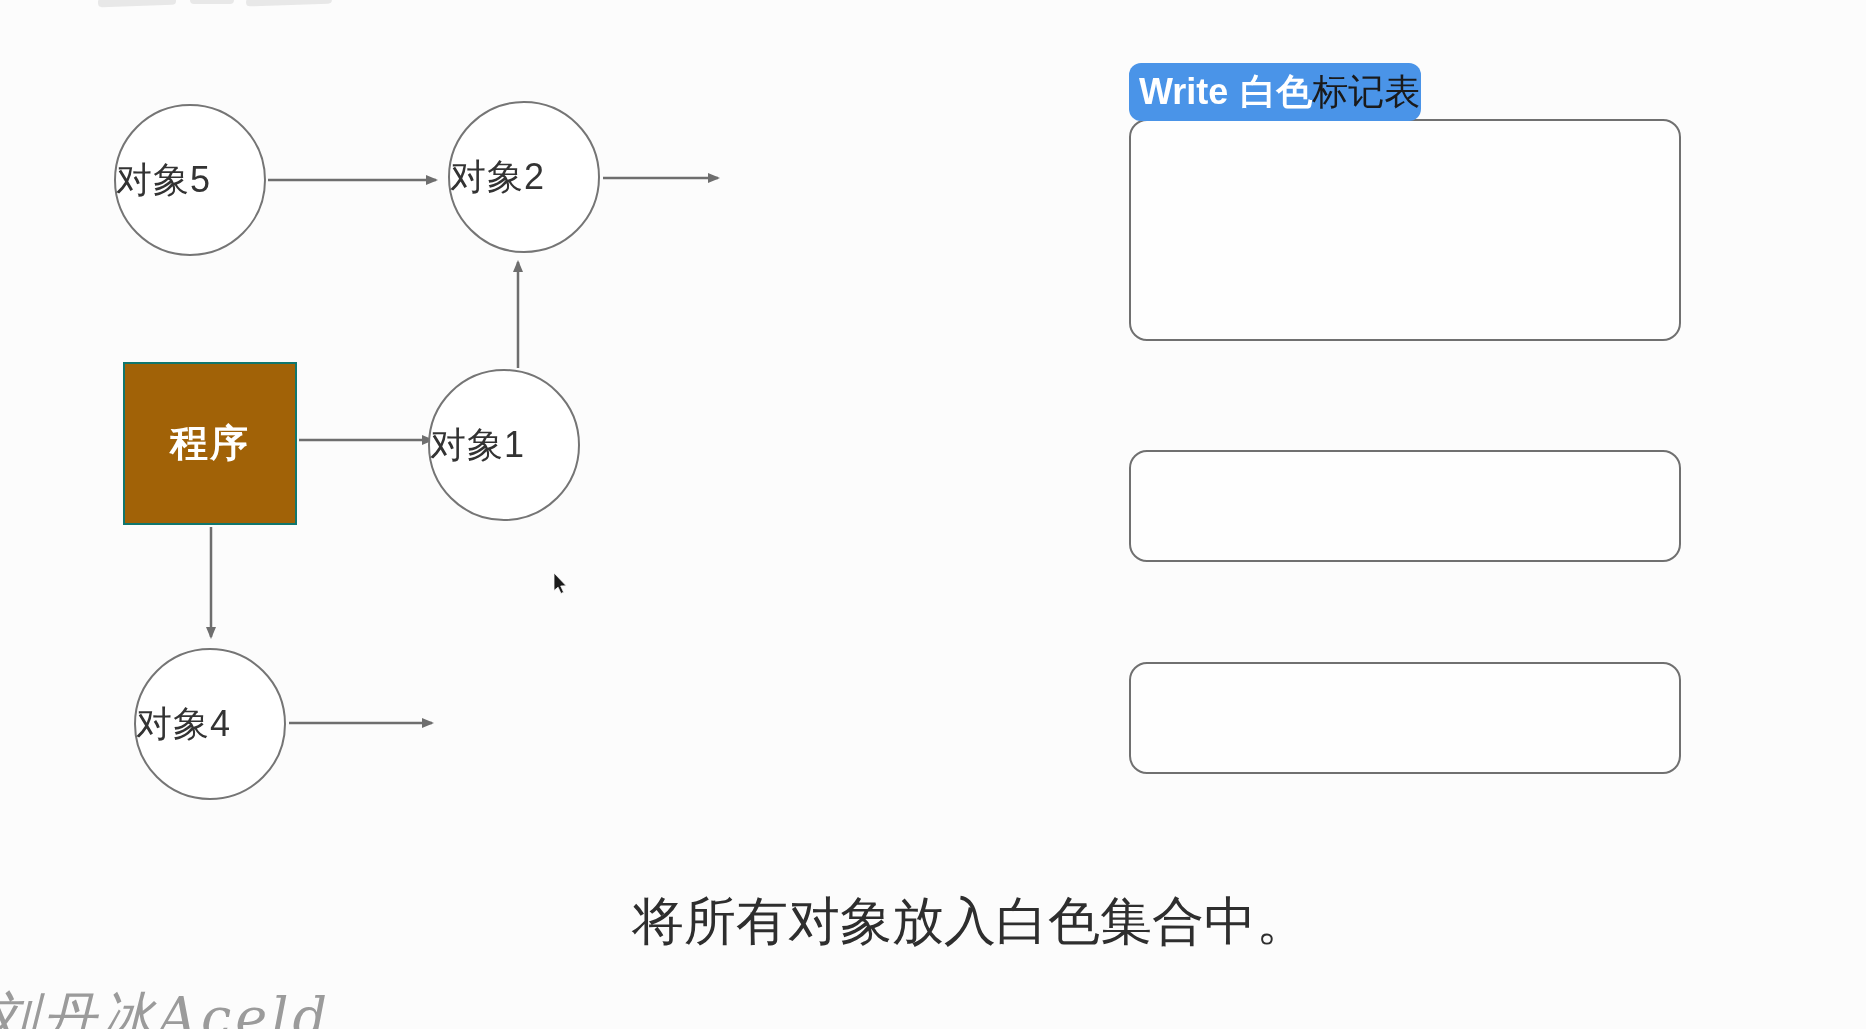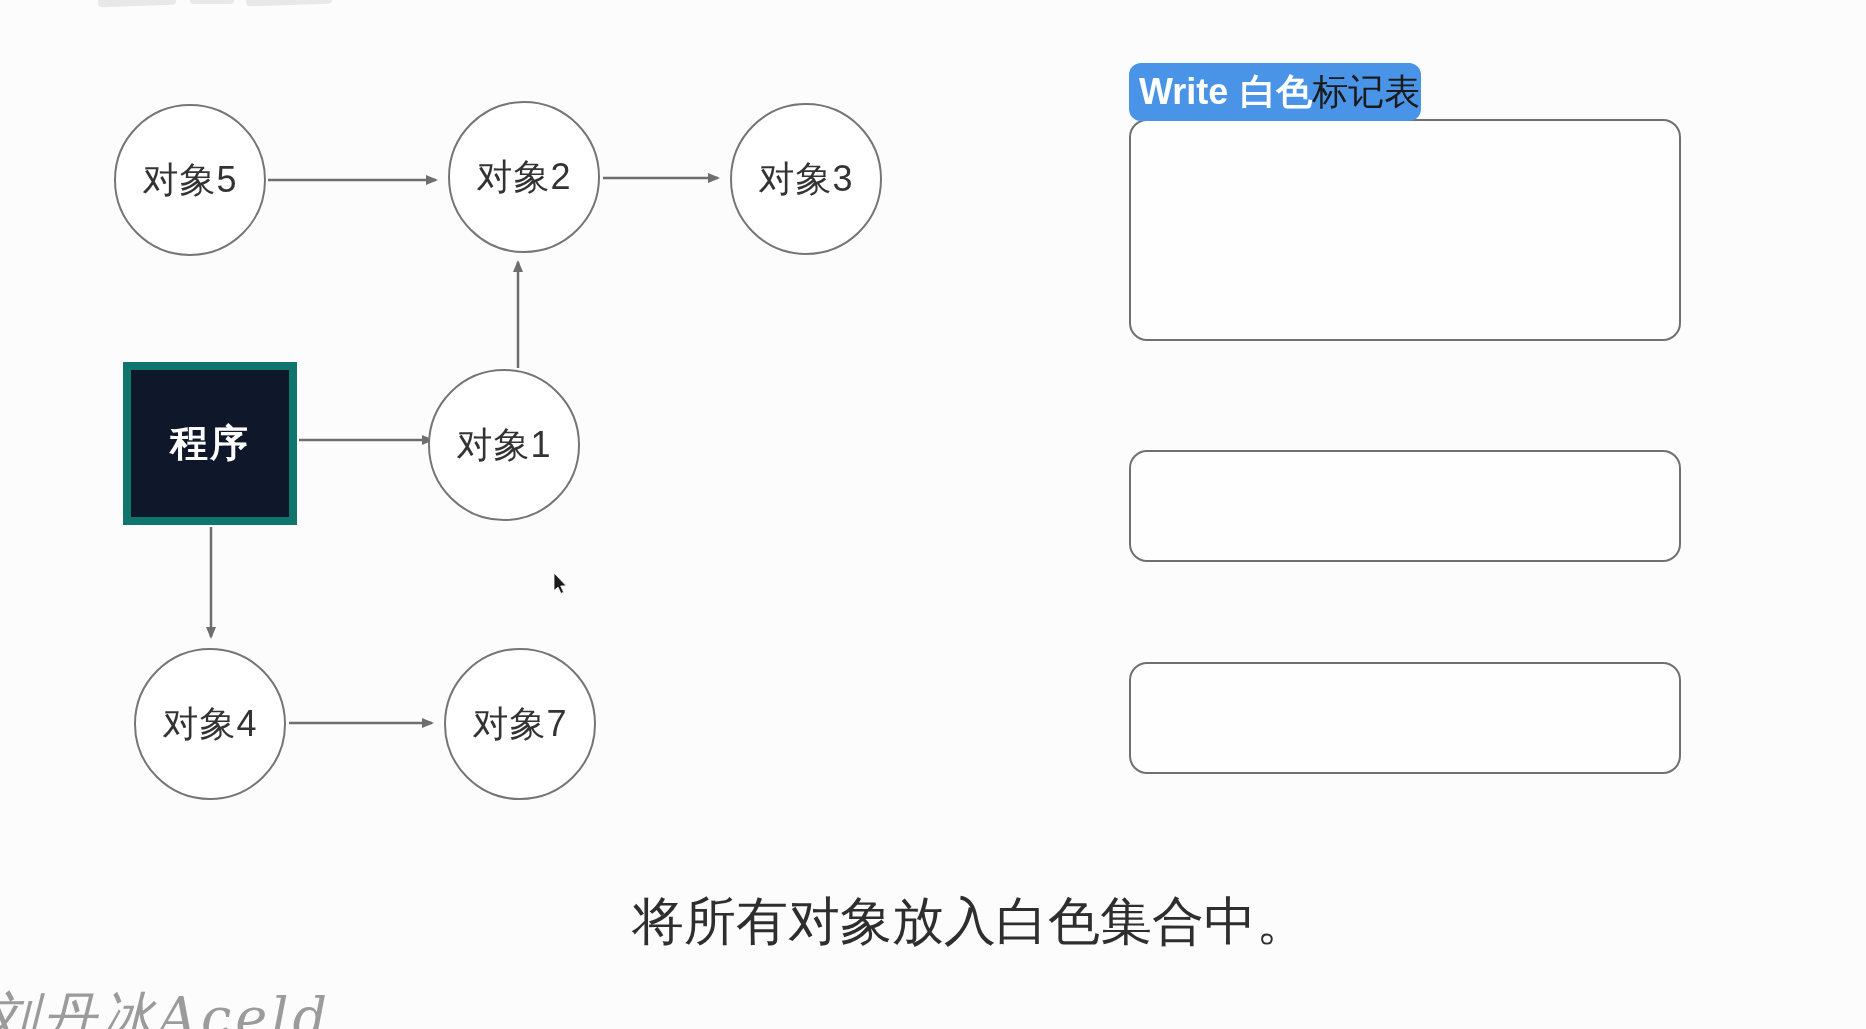--- a/index.html
+++ b/index.html
@@ -5,26 +5,26 @@
   html,body{margin:0;padding:0;background:#ffffff;}
   .canvas{
     position:relative;width:1866px;height:1029px;overflow:hidden;
     background:#fcfcfc;
     font-family:"Liberation Sans","DejaVu Sans",sans-serif;
   }
   
   .node{
     position:absolute;width:152px;height:152px;border-radius:50%;
     border:2px solid #757575;background:#ffffff;box-sizing:border-box;
-    display:flex;align-items:center;justify-content:center;
+    display:flex;align-items:center;
     font-size:36px;color:#333333;letter-spacing:1px;
   }
   .program{
     position:absolute;left:123px;top:362px;width:174px;height:163px;
-    background:#0f172a;border:8px solid #0f766e;box-sizing:border-box;
+    background:#a16207;border:2px solid #0f766e;box-sizing:border-box;
     display:flex;align-items:center;justify-content:center;
     font-size:38px;font-weight:bold;color:#ffffff;letter-spacing:2px;
   }
   .edges{position:absolute;left:0;top:0;pointer-events:none;}
   
   .mark-label{
     position:absolute;width:292px;height:58px;line-height:58px;
     background:#4a94e8;padding:0 10px;box-sizing:border-box;
     font-size:36px;white-space:nowrap;z-index:2;border-radius:12px;
   }
@@ -84,31 +84,25 @@
       <line x1="289" y1="723" x2="432" y2="723" marker-end="url(#arw)"></line>
     </g>
   </svg>
 
   <div class="node" style="left:114px;top:104px;">
     <span>对象5</span>
   </div>
   <div class="node" style="left:448px;top:101px;">
     <span>对象2</span>
   </div>
-  <div class="node" style="left:730px;top:103px;">
-    <span>对象3</span>
-  </div>
   <div class="node" style="left:428px;top:369px;">
     <span>对象1</span>
   </div>
   <div class="node" style="left:134px;top:648px;">
     <span>对象4</span>
-  </div>
-  <div class="node" style="left:444px;top:648px;">
-    <span>对象7</span>
   </div>
 
   <div class="program">
     <span>程序</span>
   </div>
 
   <div class="mark-label lbl-white" style="left:1129px;top:63px;">
     <span class="en">Write</span><span class="cn">白色</span><span class="suffix">标记表</span>
   </div>
   <div class="mark-box box-white"></div>

